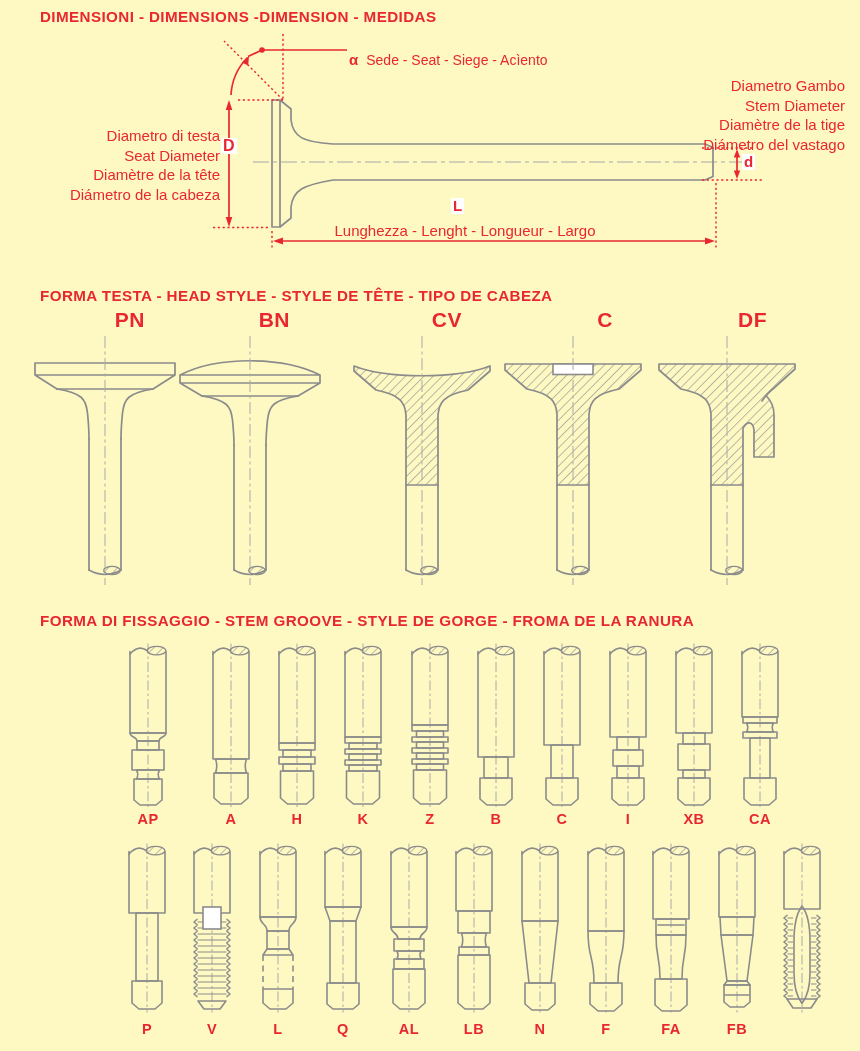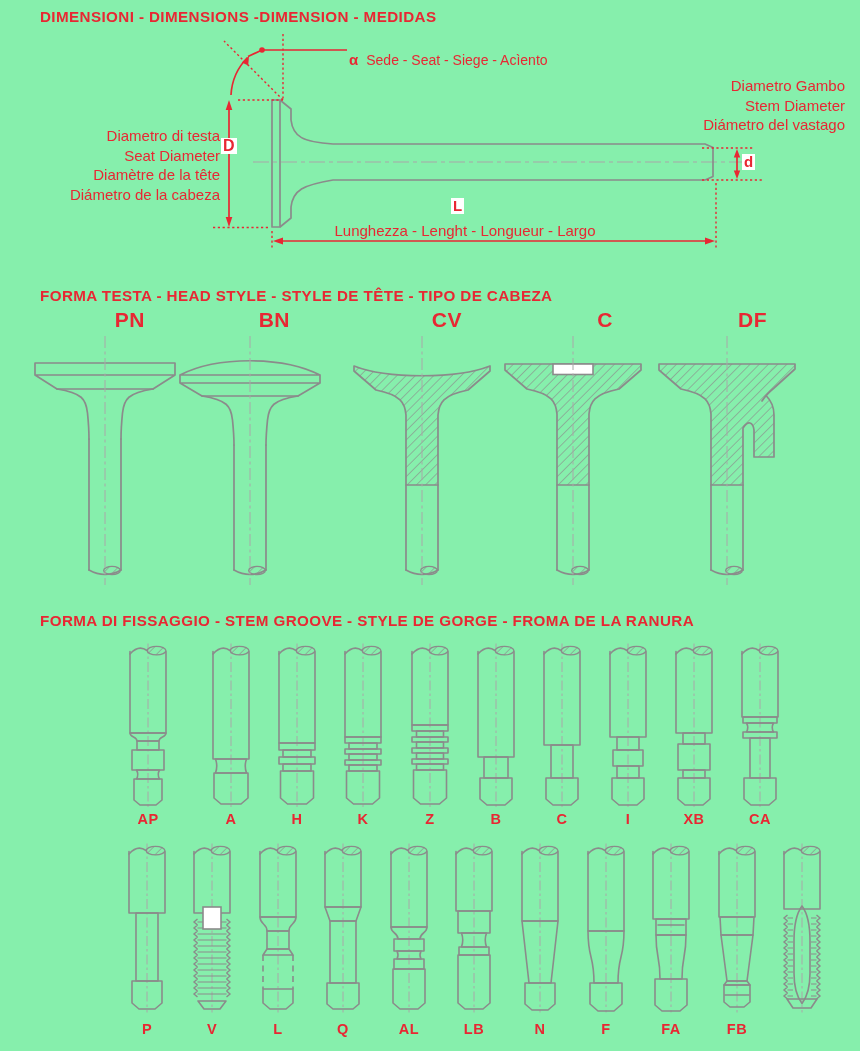--- a/index.html
+++ b/index.html
@@ -1,17 +1,17 @@
 <!DOCTYPE html>
 <html style="--red: #e82733; --gray: #8b8b8b;"><head>
 <meta charset="utf-8">
 <style>
   :root{ --red:#e82733; --gray:#8b8b8b; }
   html,body{margin:0;padding:0;background:#fff;}
-  #page{position:relative;width:860px;height:1051px;background:#86efac;overflow:hidden;
+  #page{position:relative;width:860px;height:1051px;background:#fef9c3;overflow:hidden;
         font-family:"Liberation Sans",sans-serif;}
   .sec-title{position:absolute;color:var(--red);font-weight:700;font-size:15.2px;
              letter-spacing:.4px;white-space:nowrap;}
   .rtext{position:absolute;color:var(--red);font-size:15px;line-height:19.5px;}
   .rtext.right{text-align:right;}
   .sym{position:absolute;color:var(--red);font-weight:700;font-size:16px;background:#fff;
        padding:0 2px;line-height:16px;}
   .alpha-row{position:absolute;left:349px;top:40px;display:flex;gap:8px;align-items:baseline;color:var(--red);}
   .alpha-row b{font-size:15px;font-weight:700;}
   .alpha-row span{font-size:14px;margin-top:12px;}
@@ -82,20 +82,21 @@
     <div>Diametro di testa</div>
     <div>Seat Diameter</div>
     <div>Diamètre de la tête</div>
     <div>Diámetro de la cabeza</div>
   </div>
   <div class="sym" style="left:221px;top:138px">D</div>
 
   <div class="rtext right" style="right:15px;top:76px;width:200px">
     <div>Diametro Gambo</div>
     <div>Stem Diameter</div>
+    <div>Diamètre de la tige</div>
     <div>Diámetro del vastago</div>
   </div>
   <div class="sym" style="left:742px;top:154px;font-size:15px">d</div>
 
   <div class="sym" style="left:451px;top:198px;font-size:15px">L</div>
   <div class="rtext" style="left:300px;top:221px;width:330px;text-align:center">Lunghezza - Lenght - Longueur - Largo</div>
 
   <div class="sec-title" style="left:40px;top:287px">FORMA TESTA - HEAD STYLE - STYLE DE TÊTE - TIPO DE CABEZA</div>
 
   <div class="sec-title" style="left:40px;top:612px">FORMA DI FISSAGGIO - STEM GROOVE - STYLE DE GORGE - FROMA DE LA RANURA</div>

